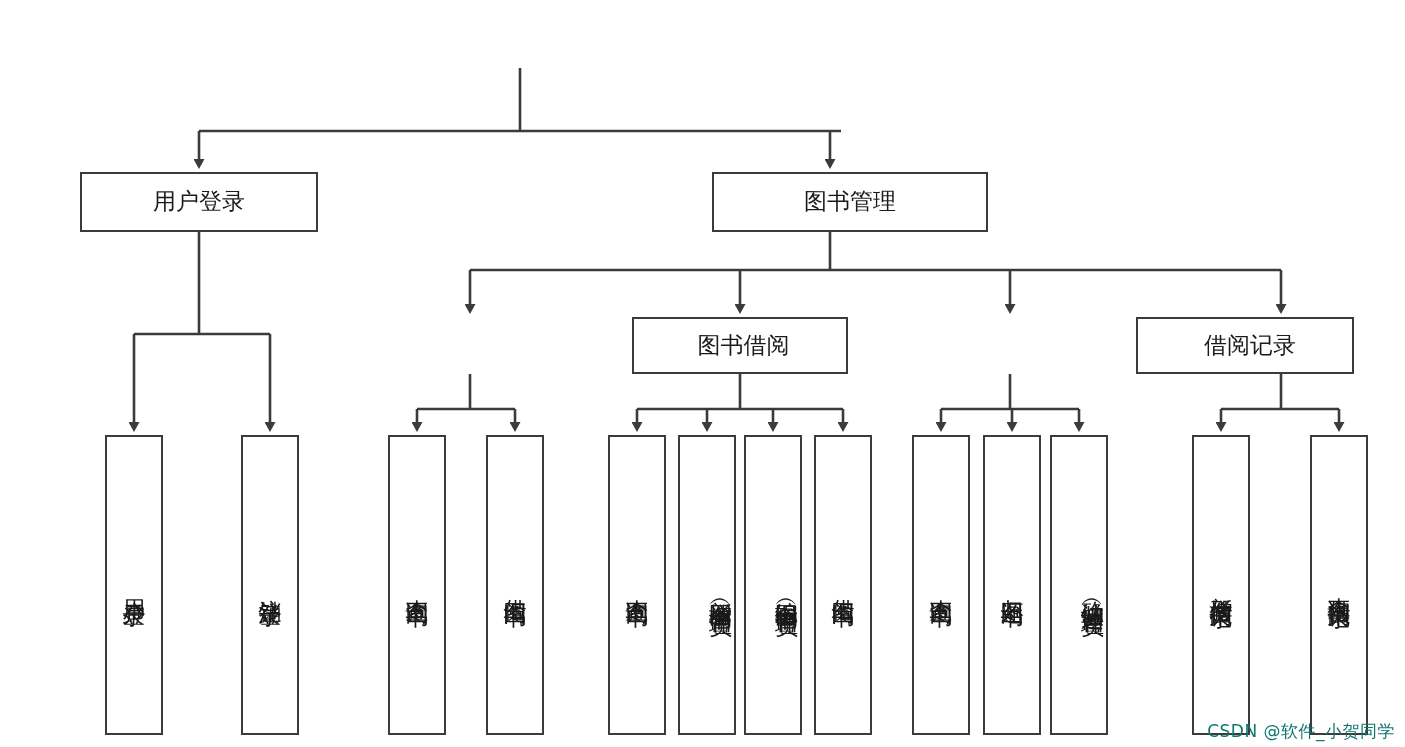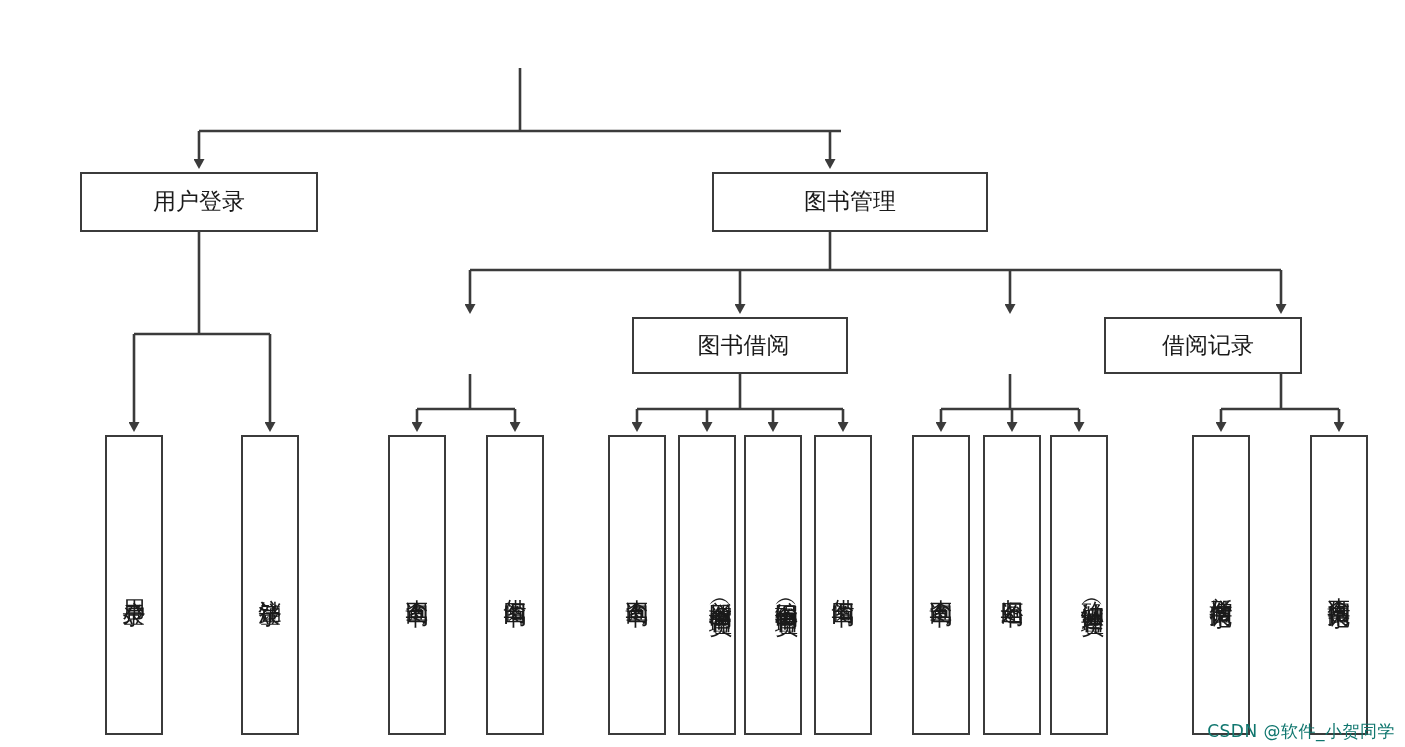--- a/index.html
+++ b/index.html
@@ -129,21 +129,21 @@
   <div class="node h" style="left:712px; top:172px; width:276px; height:60px;">
     <span class="lbl">图书管理</span>
   </div>
 
 
   <div class="node h" style="left:632px; top:317px; width:216px; height:57px;padding-left:7px;">
     <span class="lbl">图书借阅</span>
   </div>
 
 
-  <div class="node h" style="left:1104px; top:317px; width:198px; height:57px;padding-left:10px;">
+  <div class="node h" style="left:1136px; top:317px; width:218px; height:57px;padding-left:10px;">
     <span class="lbl">借阅记录</span>
   </div>
 
   <div class="node v mid" style="left:105px; top:435px; width:58px; height:300px;">
     <span class="lbl">用户登录</span>
   </div>
 
   <div class="node v mid" style="left:241px; top:435px; width:58px; height:300px;">
     <span class="lbl">注销登录</span>
   </div>

